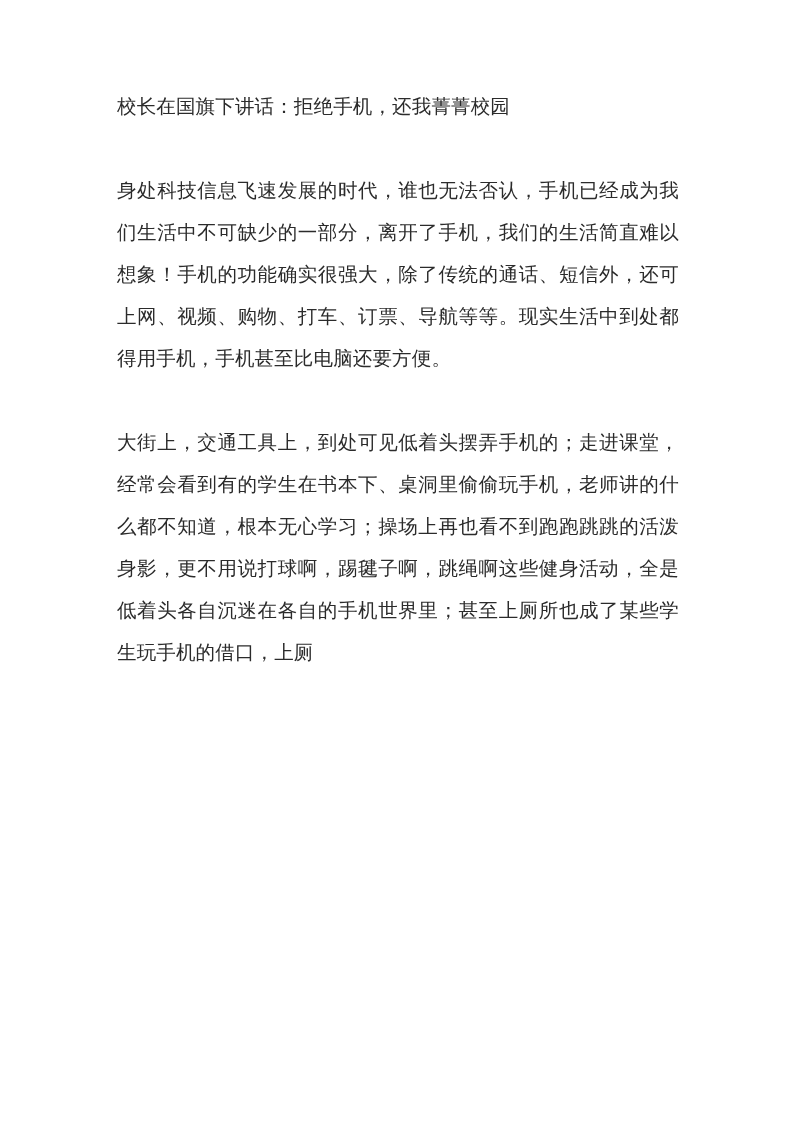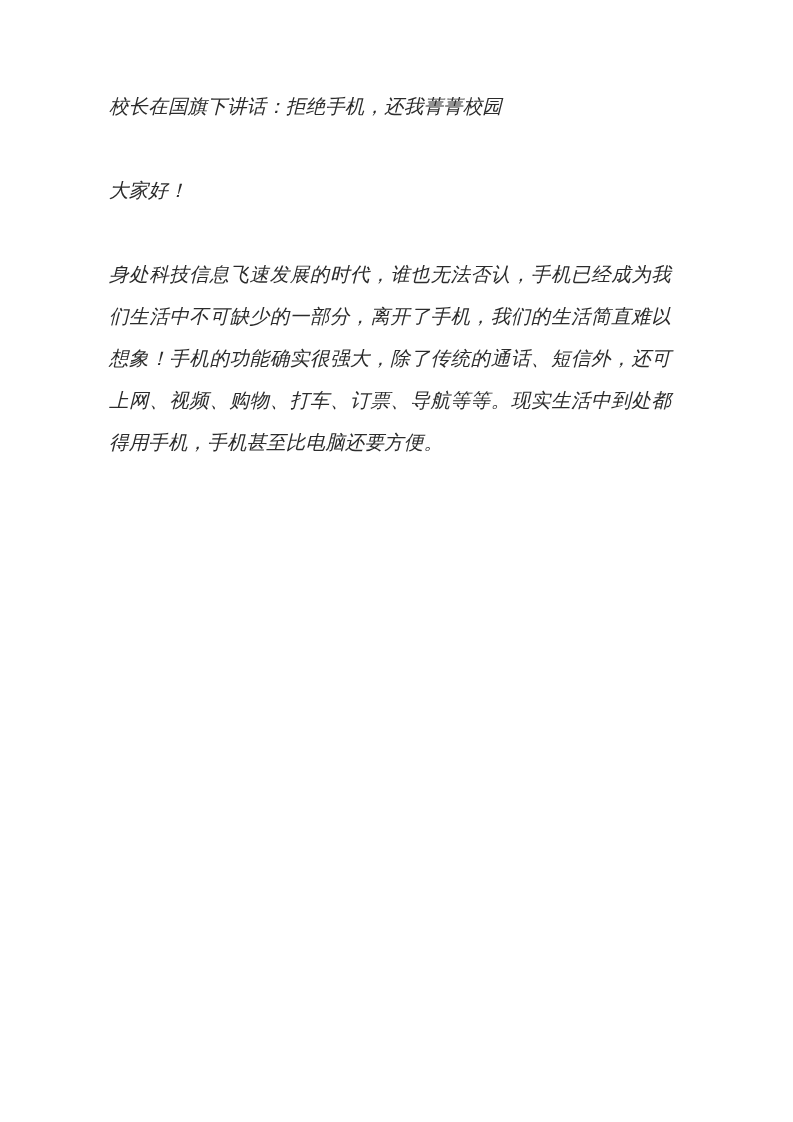--- a/index.html
+++ b/index.html
@@ -15,24 +15,23 @@
   }
   .page {
     position: relative;
     width: 793px;
     height: 1122px;
     background: #ffffff;
     box-sizing: border-box;
   }
   .doc-body {
     position: absolute;
-    left: 109px;
+    left: 117px;
     top: 86px;
     width: 562px;
-    font-style: italic;
   }
   .para {
     font-size: 19.5px;
     line-height: 42px;
     color: #2b2b2b;
     text-align: justify;
     text-justify: inter-character;
     margin: 0 0 42px 0;
     letter-spacing: 0.15px;
     word-break: break-all;
@@ -47,20 +46,20 @@
 </style>
 </head>
 <body>
 
 <div class="page">
   <div class="doc-body">
 
     <p class="para title-line">校长在国旗下讲话：拒绝手机，还我菁菁校园</p>
 
 
-    <p class="para">大家好！</p>
 
     <p class="para">身处科技信息飞速发展的时代，谁也无法否认，手机已经成为我们生活中不可缺少的一部分，离开了手机，我们的生活简直难以想象！手机的功能确实很强大，除了传统的通话、短信外，还可上网、视频、购物、打车、订票、导航等等。现实生活中到处都得用手机，手机甚至比电脑还要方便。</p>
 
 
+    <p class="para last">大街上，交通工具上，到处可见低着头摆弄手机的；走进课堂，经常会看到有的学生在书本下、桌洞里偷偷玩手机，老师讲的什么都不知道，根本无心学习；操场上再也看不到跑跑跳跳的活泼身影，更不用说打球啊，踢毽子啊，跳绳啊这些健身活动，全是低着头各自沉迷在各自的手机世界里；甚至上厕所也成了某些学生玩手机的借口，上厕</p>
 
   </div>
 </div>
 
 </body></html>

